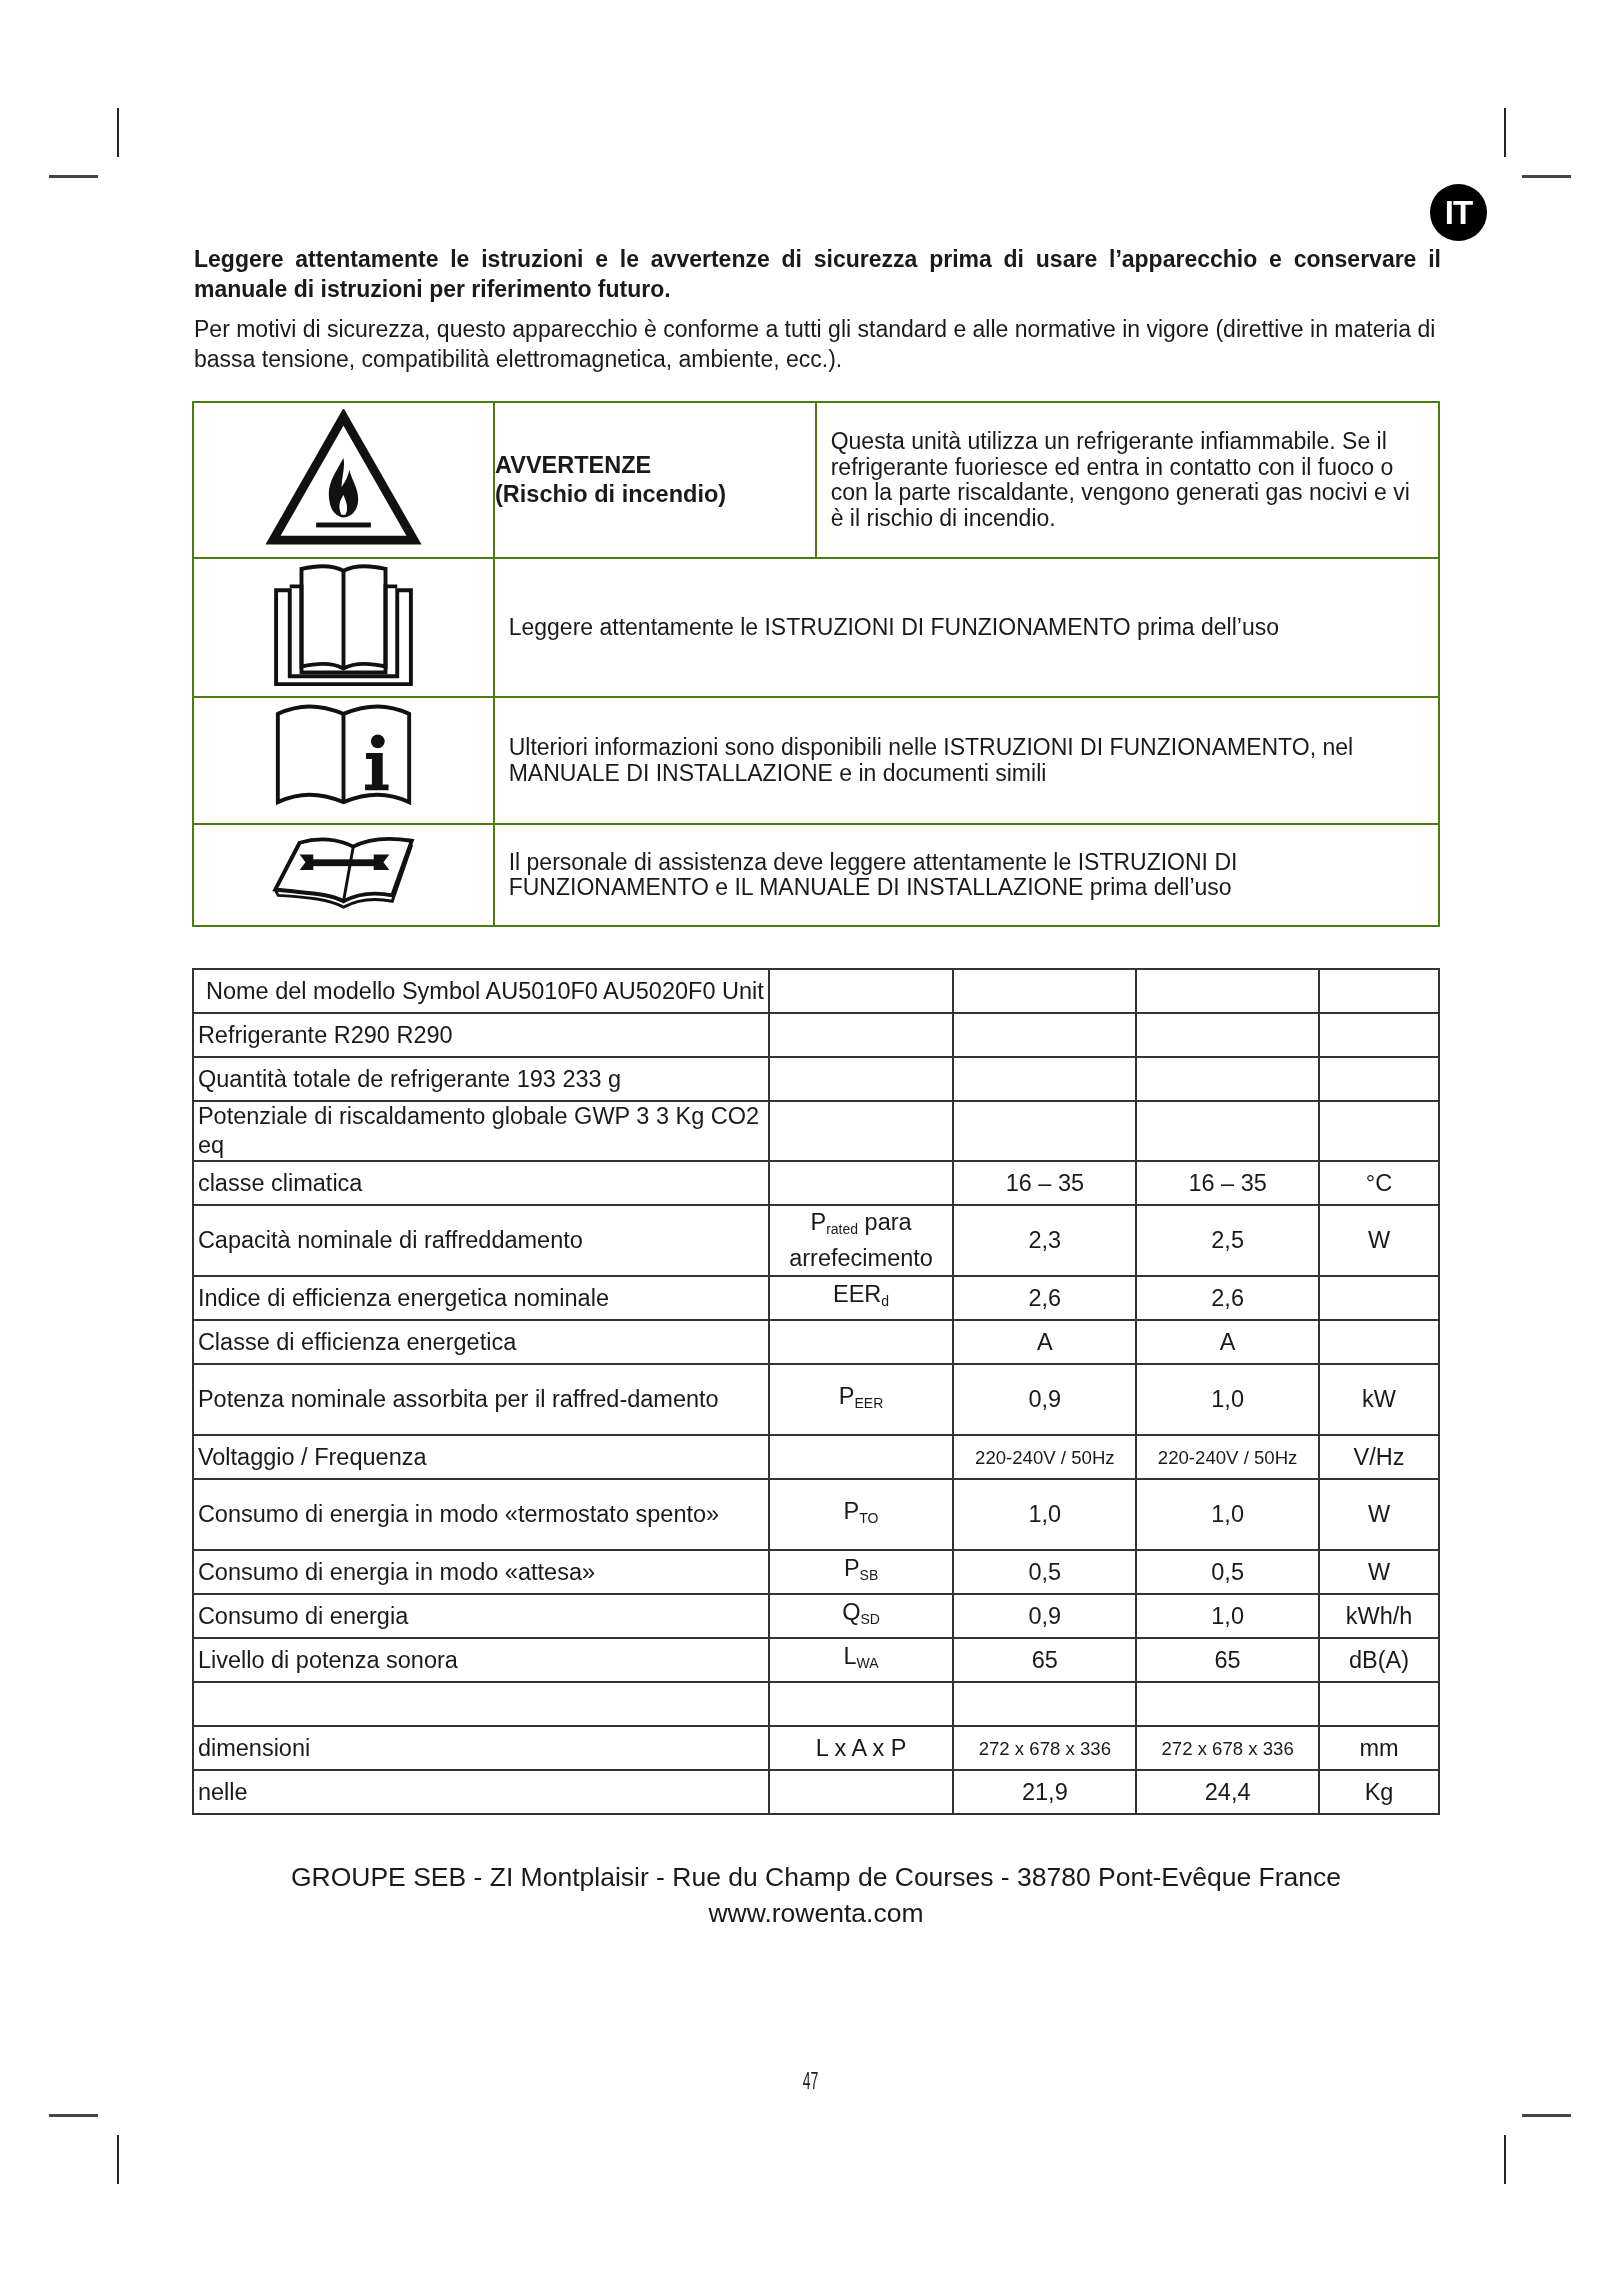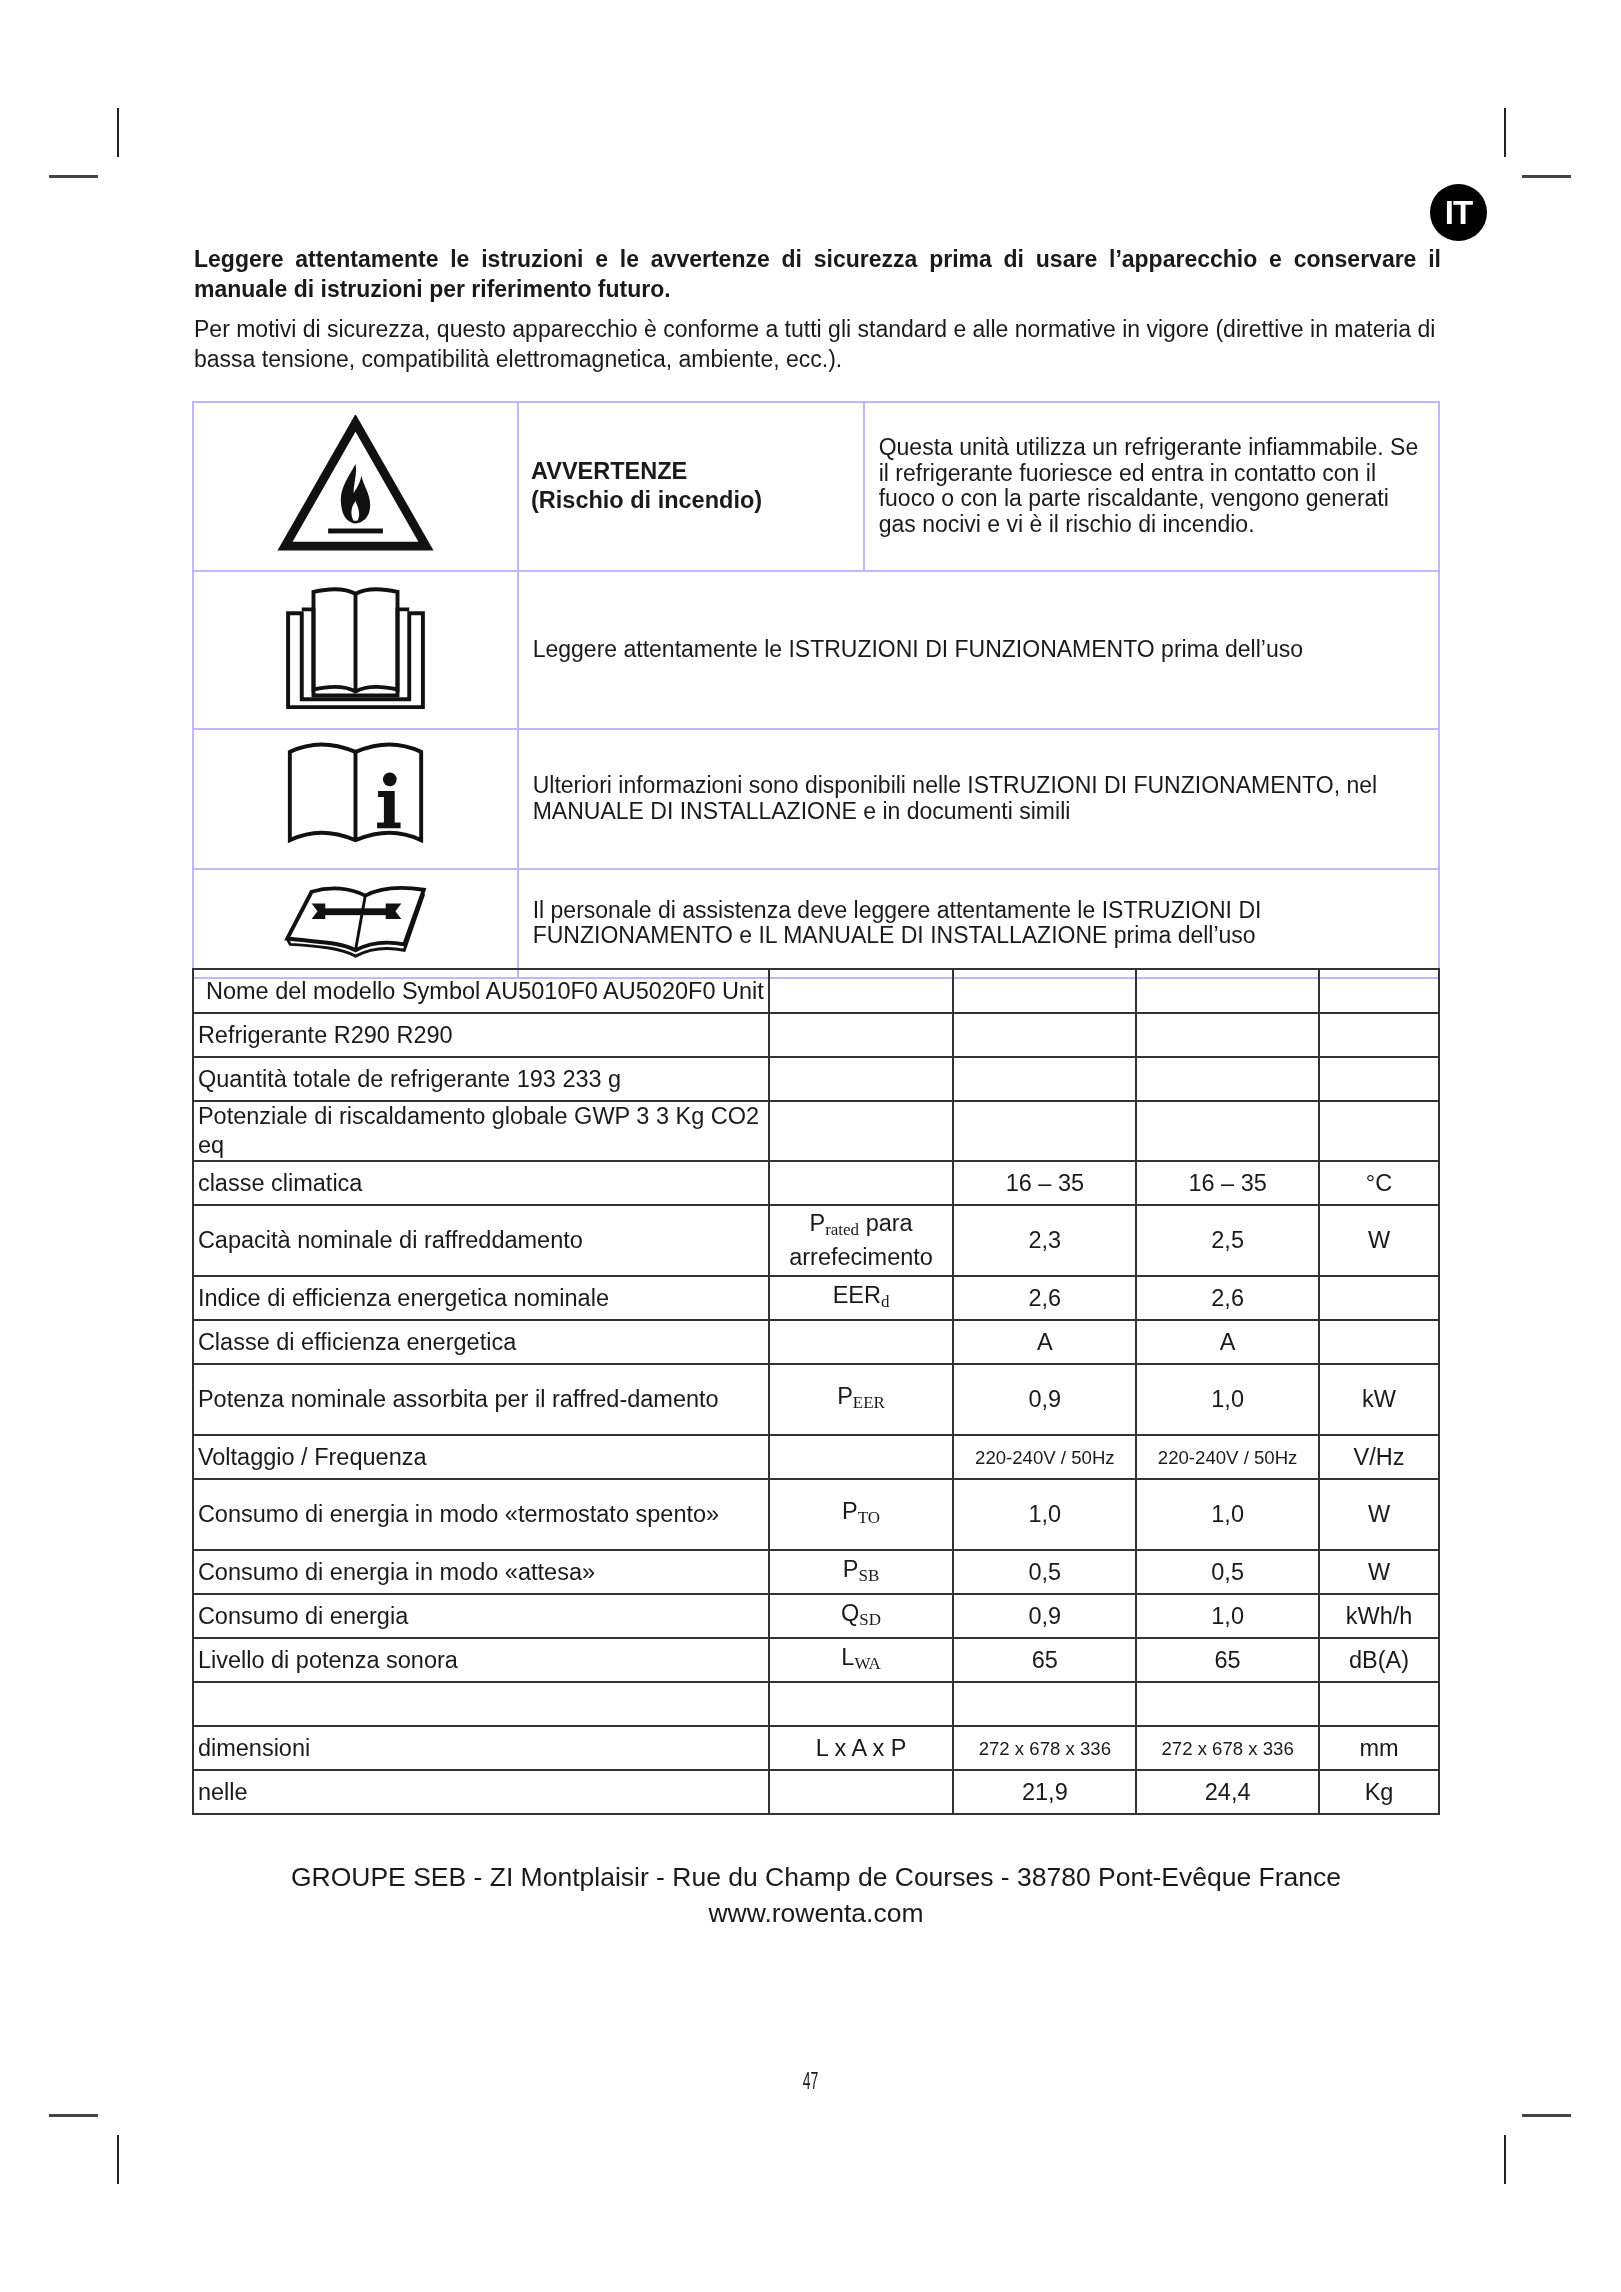--- a/index.html
+++ b/index.html
@@ -9,34 +9,34 @@
   .mark.v { width:2px; height:49px; }
   .mark.h { height:2.9px; width:49px; background:#444; }
   #badge { position:absolute; left:1430px; top:184px; width:57px; height:57px; border-radius:50%;
            background:#000; color:#fff; font-weight:bold; font-size:33px; line-height:57px; text-align:center;
            letter-spacing:-1px; }
   #intro-bold { position:absolute; left:194px; top:244px; width:1247px; font-weight:bold; font-size:23px;
                 line-height:30px; text-align:justify; text-align-last:left; }
   #intro-para { position:absolute; left:194px; top:314px; width:1247px; font-size:23px; line-height:30px; }
   table { border-collapse:collapse; position:absolute; }
   #warn-table { left:192px; top:401px; width:1248px; }
-  #warn-table td { border:2px solid #c4b5fd; font-size:23px; line-height:25.5px; vertical-align:middle; padding:12px; }
+  #warn-table td { border:2px solid #4d7c0f; font-size:23px; line-height:25.5px; vertical-align:middle; padding:0; }
   #warn-table td.icon { width:299px; text-align:center; }
   #warn-table td.txt { padding-left:13.7px; }
   #warn-table .title-cell { width:320px; text-align:left; font-weight:bold; font-size:23.5px; line-height:29px; }
   #warn-table .desc { padding-left:13.7px; padding-right:9.8px; }
   #spec-table { left:192px; top:968px; width:1248px; }
   #spec-table td { border:2px solid #333; font-size:23.5px; line-height:29px; padding:0 3.9px; vertical-align:middle; height:42px; }
   #spec-table td.lbl { width:544px; text-align:left; }
   #spec-table td.sym { width:175px; text-align:center; }
   #spec-table td.v { width:173px; text-align:center; }
   #spec-table td.u { text-align:center; }
   #spec-table tr.tall td { height:69px; }
   #spec-table .small { font-size:18.6px; }
-  #spec-table sub { font-size:17px; vertical-align:-3.9px;font-family:Liberation Serif, serif; }
+  #spec-table sub { font-size:14px; vertical-align:-3.9px; }
   #spec-table tr.first td.lbl { overflow:visible; white-space:nowrap; position:relative;padding-left:12px; }
   #footer { position:absolute; left:192px; top:1859px; width:1248px; text-align:center; font-size:26.5px; line-height:36px; }
   #pagenum { position:absolute; left:0; top:2068px; width:1621px; text-align:center; font-size:23.5px; font-family:"Liberation Sans Narrow","Liberation Sans",sans-serif; transform:scaleX(0.6); }
 </style>
 </head>
 <body>
 
 <div class="mark v" style="left:117px;top:108px;"></div>
 <div class="mark h" style="left:49px;top:175px;"></div>
 <div class="mark v" style="left:1504px;top:108px;"></div>

